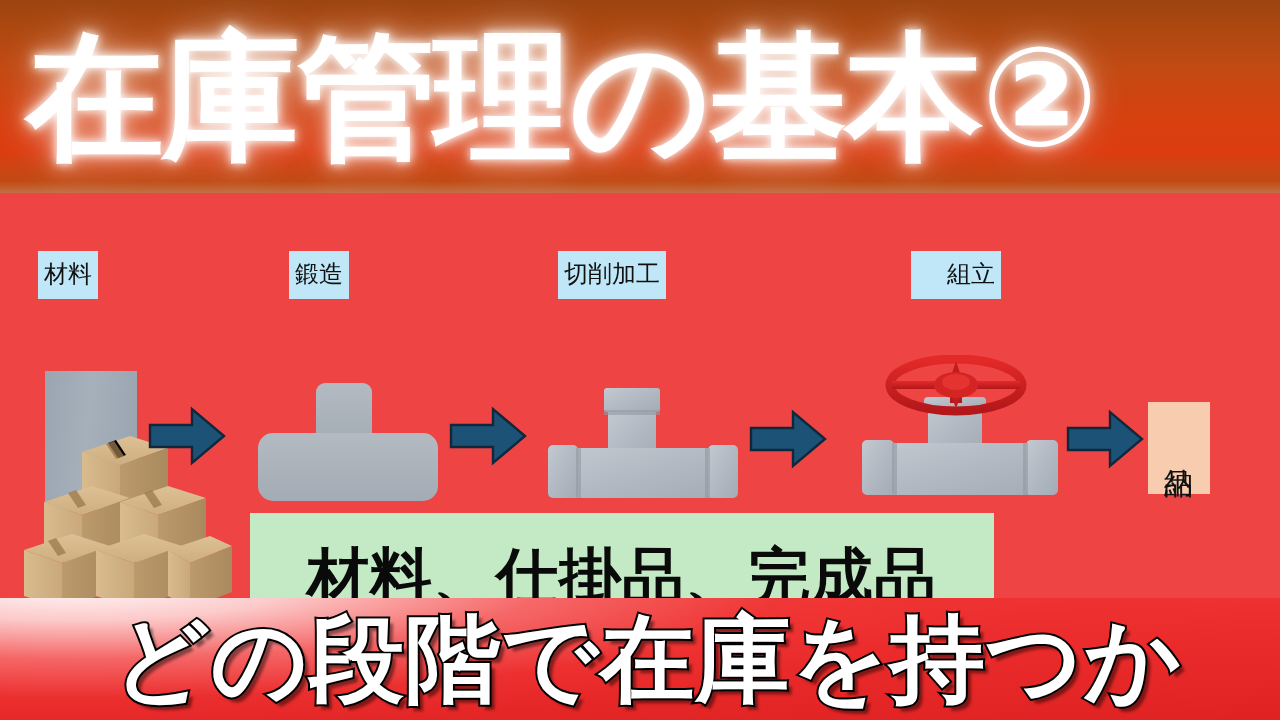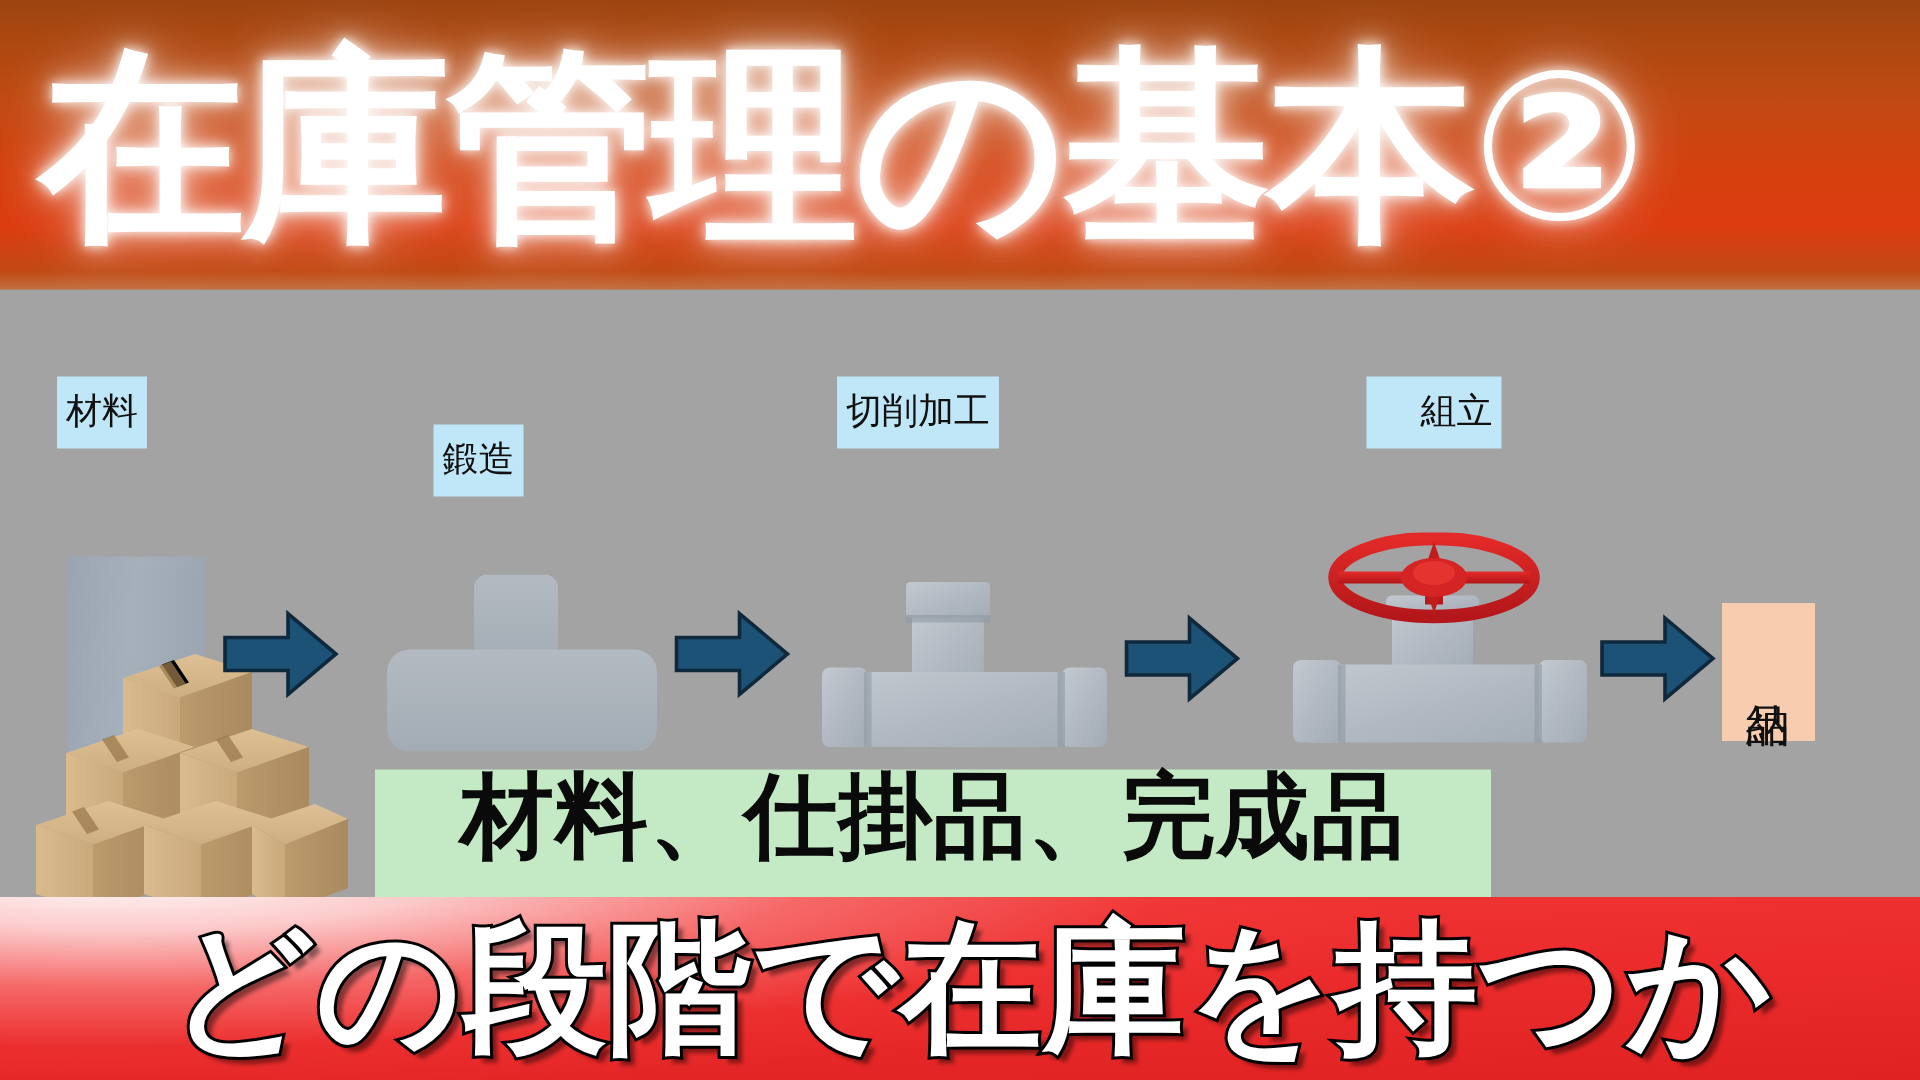--- a/index.html
+++ b/index.html
@@ -1,21 +1,21 @@
 <!DOCTYPE html>
 <html><head>
 <meta charset="utf-8">
 <style>
   html,body{margin:0;padding:0;}
   body{
     width:1280px;height:720px;overflow:hidden;background:#ffffff;
     font-family:"Liberation Sans","DejaVu Sans",sans-serif;
     position:relative;
   }
-  #slide{position:absolute;inset:0;width:1280px;height:720px;overflow:hidden;background:#a3a3a3;}
+  #slide{position:absolute;inset:0;width:1280px;height:720px;overflow:hidden;background:#ef4444;}
 
   
   .title-banner{
     position:absolute;left:0;top:0;width:1280px;height:193px;
     background:linear-gradient(180deg,#9c4410 0%,#ab4710 12%,#c24a13 35%,#d6400f 60%,#dc3c10 78%,#c14a14 94%,#b3490f 100%);
     overflow:hidden;
   }
   .title-banner::after{
     content:"";position:absolute;left:0;right:0;bottom:-2px;height:14px;
     background:linear-gradient(180deg,rgba(255,255,255,0) 0%,rgba(255,255,255,.25) 100%);
@@ -38,21 +38,21 @@
   }
 
   
   .step-label{
     position:absolute;background:#bfe7f7;color:#111;
     font-family:"DejaVu Sans","Liberation Sans",sans-serif;
     font-size:24px;line-height:40px;font-weight:400;
     padding:3px 6px 5px 6px;white-space:nowrap;
   }
   #lbl-0{left:38px;top:251px;}
-  #lbl-1{left:289px;top:251px;margin-top:32px;}
+  #lbl-1{left:289px;top:251px;}
   #lbl-2{left:558px;top:251px;}
   #lbl-3{left:911px;top:251px;padding-left:36px;}
 
   
   .arrow{position:absolute;width:78px;height:62px;}
   #arw-0{left:148px;top:405px;}
   #arw-1{left:449px;top:405px;}
   #arw-2{left:749px;top:408px;}
   #arw-3{left:1066px;top:408px;}
 
@@ -79,21 +79,21 @@
     font-family:"DejaVu Sans","Liberation Sans",sans-serif;
     font-size:29px;line-height:30px;
     writing-mode:vertical-rl;text-orientation:upright;
     display:flex;align-items:center;justify-content:center;
     letter-spacing:2px;
   }
 
   
   .green-band{
     position:absolute;left:250px;top:513px;width:744px;height:95px;
-    background:#c3eac4;display:flex;align-items:flex-start;justify-content:center;
+    background:#c3eac4;display:flex;align-items:flex-end;justify-content:center;
   }
   .green-text{
     font-family:"DejaVu Sans","Liberation Sans",sans-serif;
     font-weight:700;font-size:62px;line-height:1;color:#0a0a0a;
     white-space:nowrap;letter-spacing:1px;
   }
 
   
   .red-band{
     position:absolute;left:0;top:598px;width:1280px;height:122px;

